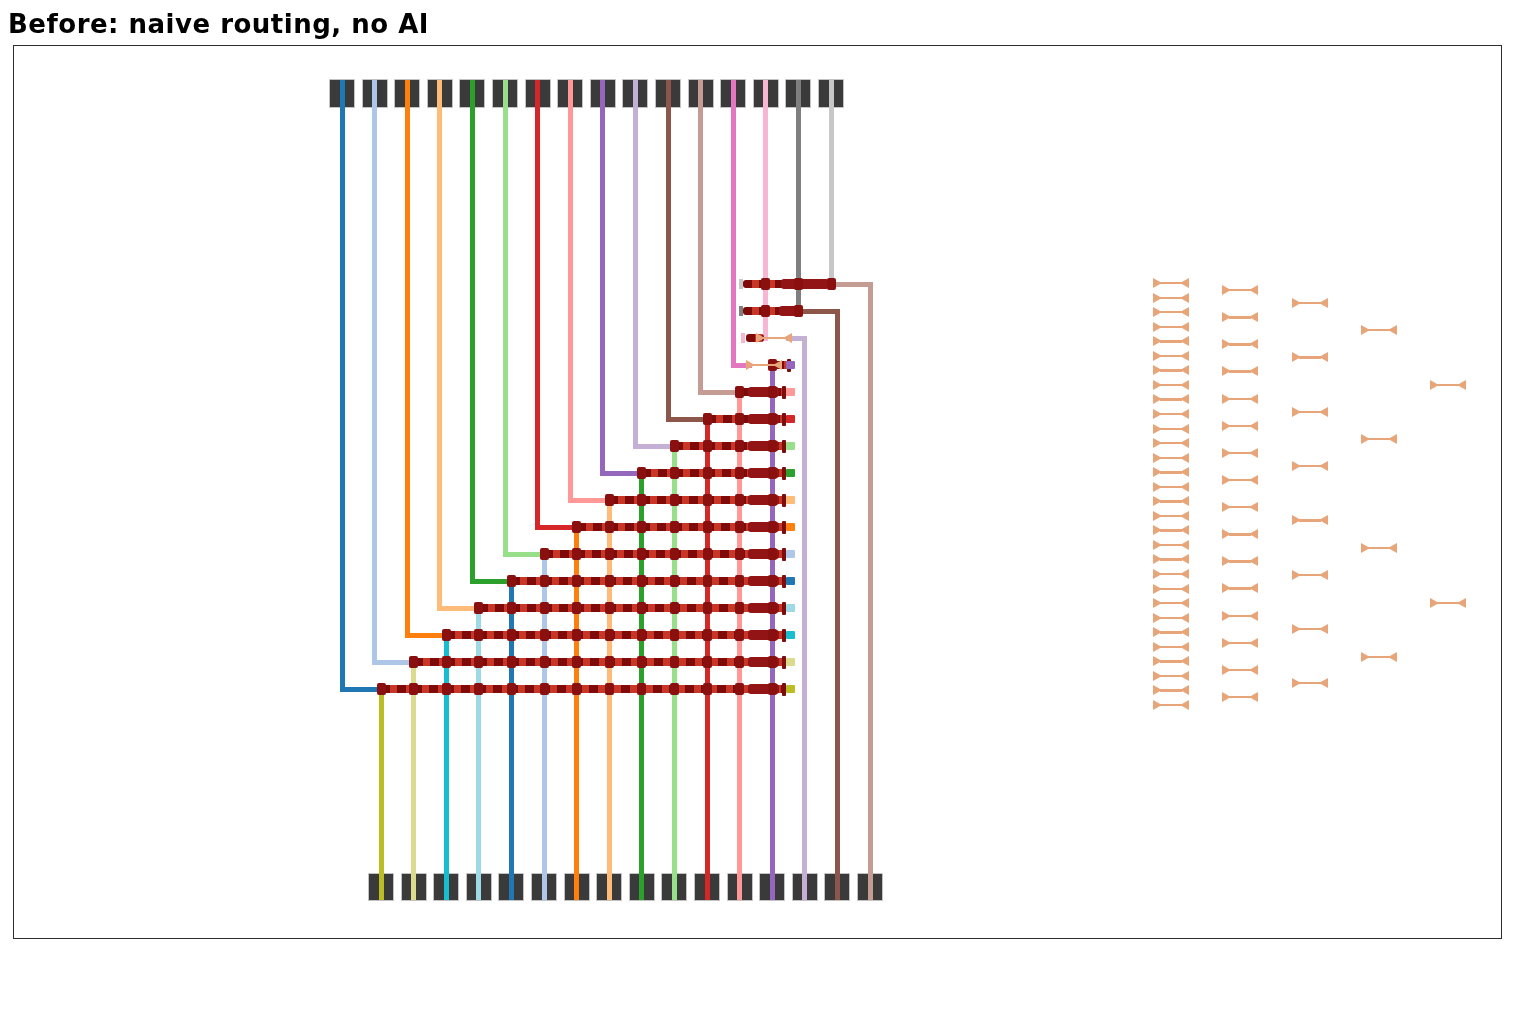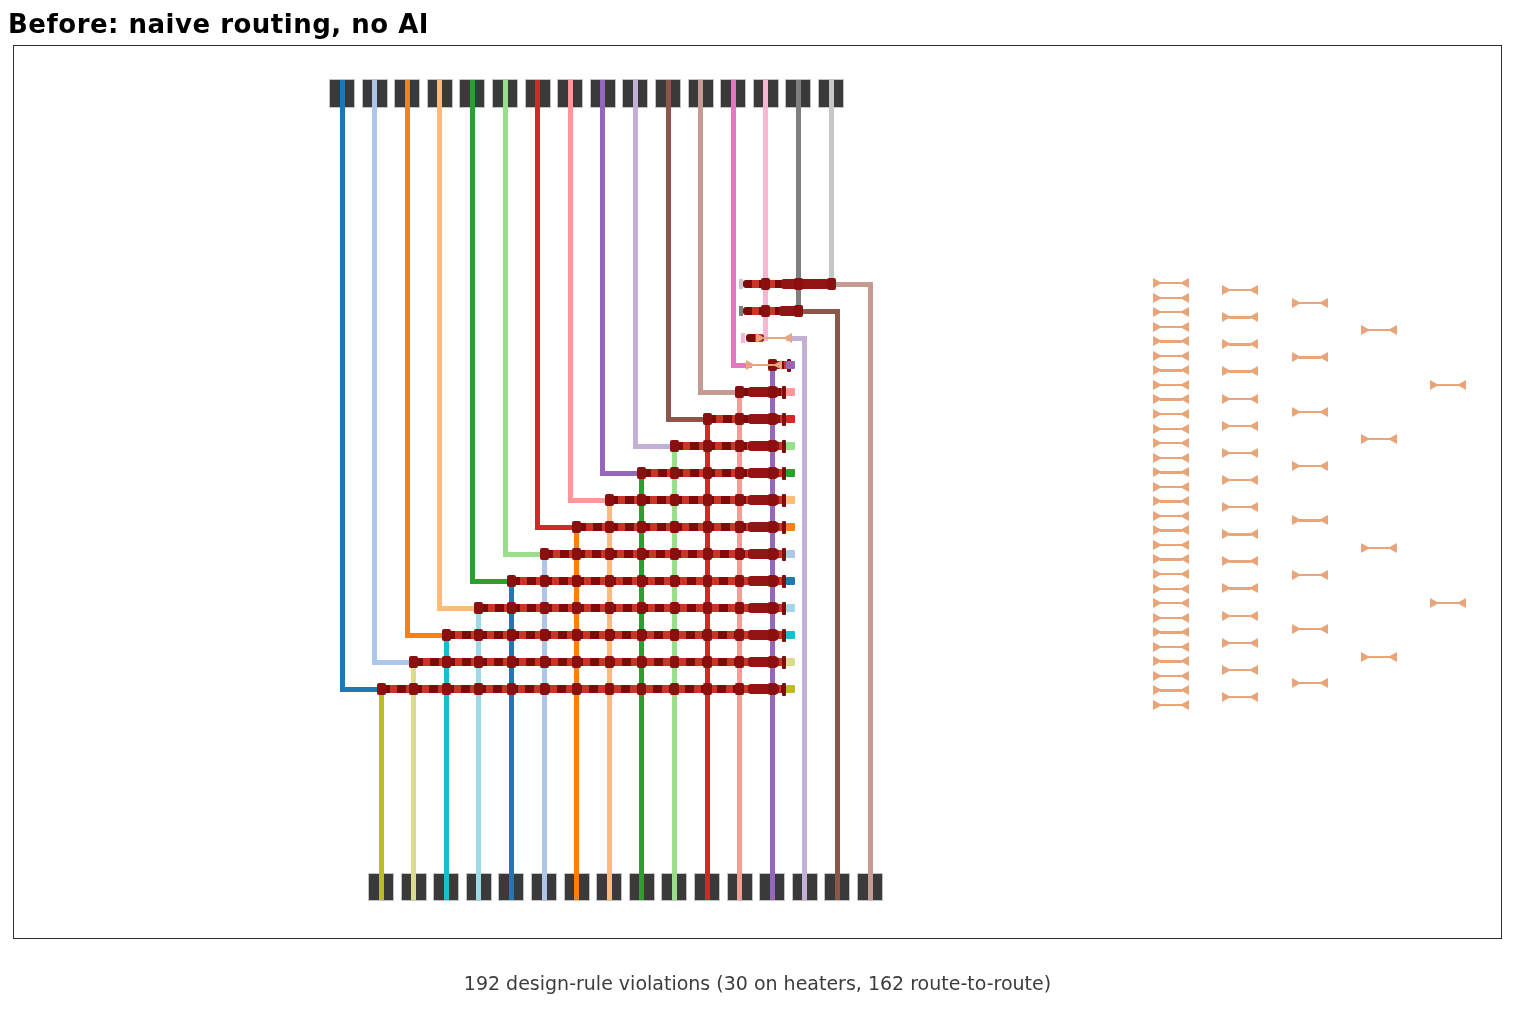--- a/index.html
+++ b/index.html
@@ -572,14 +572,13 @@
         <div class="hl" style="border-left: 9px solid rgb(232, 165, 121);"></div>
         <div class="hb" style="background: rgb(232, 165, 121);"></div>
         <div class="hr" style="border-right: 9px solid rgb(232, 165, 121);"></div>
       </div>
       <div class="heater" style="left: 1430px; top: 598px; width: 36px; height: 10px;">
         <div class="hl" style="border-left: 9px solid rgb(232, 165, 121);"></div>
         <div class="hb" style="background: rgb(232, 165, 121);"></div>
         <div class="hr" style="border-right: 9px solid rgb(232, 165, 121);"></div>
       </div>
     </div>
-  <div class="caption">192 design-rule violations (30 on heaters, 162 route-to-route)</div>
 </div>
 
 </body></html>

